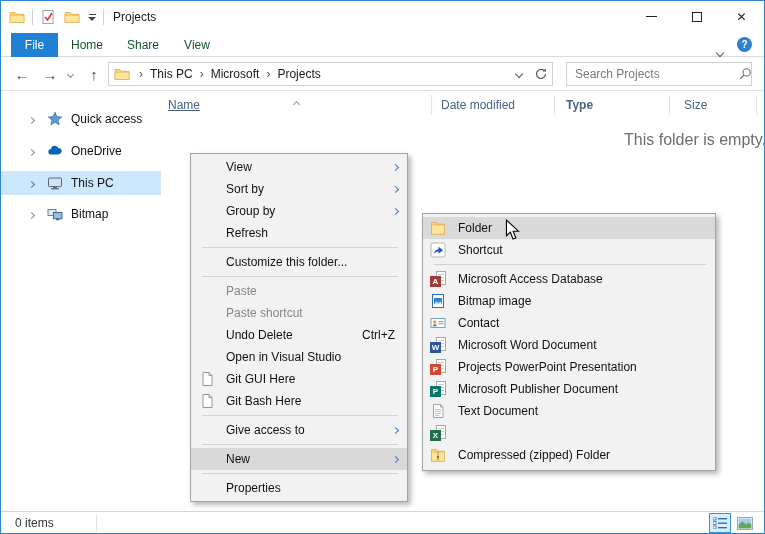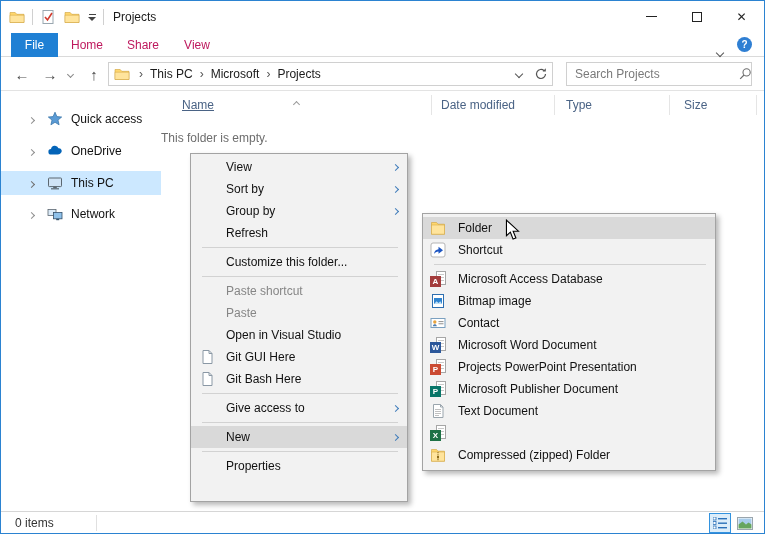--- a/index.html
+++ b/index.html
@@ -14,21 +14,21 @@
   .qat-drop .bar { width:7px; height:1px; background:#444; margin-bottom:2px; }
   .tri-down { width:0; height:0; border-left:4px solid transparent; border-right:4px solid transparent; border-top:4px solid #444; }
   .win-title { font-size:12px; color:#1a1a1a; margin-left:2px; }
   .wincontrols { position:absolute; right:0; top:0; height:31px; display:flex; }
   .wc-btn { width:45px; height:31px; display:flex; align-items:center; justify-content:center; font-size:12px; color:#222; }
   .max-box { width:10px; height:10px; border:1px solid #222; }
   .min-bar { width:11px; height:1px; background:#222; }
 
   
   .tabrow { position:absolute; left:0; top:32px; width:100%; height:24px; background:#fff; border-bottom:1px solid #dadada; }
-  .tab { position:absolute; top:0; height:24px; display:flex; align-items:center; justify-content:center; font-size:12px; color:#be185d; }
+  .tab { position:absolute; top:0; height:24px; display:flex; align-items:center; justify-content:center; font-size:12px; color:#14532d; }
   .tab-file { left:10px; width:47px; background:#1f80d4; color:#fff; }
   .tab-home  { left:58px;  width:56px; }
   .tab-share { left:114px; width:56px; }
   .tab-view  { left:170px; width:52px; }
   .ribbon-chev { position:absolute; right:41px; top:9px; }
   .help-circle { position:absolute; right:12px; top:4px; width:15px; height:15px; border-radius:50%; background:#2f7fd3; color:#fff; font-size:10px; font-weight:bold; display:flex; align-items:center; justify-content:center; }
 
   
   .toolbar { position:absolute; left:0; top:57px; width:100%; height:33px; background:#fff; border-bottom:1px solid #e3e3e3; }
   .nav-ico { position:absolute; top:0; height:33px; display:flex; align-items:center; justify-content:center; font-size:15px; color:#4a4a4a; }
@@ -53,21 +53,21 @@
   .sidebar { position:absolute; left:0; top:0; width:160px; height:100%; }
   .sb-item { position:absolute; left:0; width:160px; height:24px; display:flex; align-items:center; font-size:12px; color:#111; }
   .sb-item .sb-chev { position:absolute; left:28px; }
   .sb-item .sb-ico { position:absolute; left:46px; width:16px; height:16px; }
   .sb-item .sb-label { position:absolute; left:70px; }
   .sb-selected { background:#cce8ff; }
 
   .content { position:absolute; left:160px; top:0; right:0; height:100%; }
   .colhead { position:absolute; top:2px; height:24px; font-size:12px; color:#4a6385; line-height:24px; }
   .col-line { position:absolute; top:4px; width:1px; height:20px; background:#e5e5e5; }
-  .empty-msg { position:absolute; top:40px; left:0; width:605px; text-align:left; font-size:12px; color:#6d6d6d; }
+  .empty-msg { position:absolute; top:40px; left:0; width:605px; text-align:right; font-size:16px; color:#6d6d6d; }
 
   
   .statusbar { position:absolute; left:0; top:510px; width:100%; height:23px; background:#fff; border-top:1px solid #d6d6d6; }
   .status-count { position:absolute; left:14px; top:4px; font-size:12px; color:#333; }
   .status-div { position:absolute; left:95px; top:3px; width:1px; height:16px; background:#e0e0e0; }
   .viewbtn { position:absolute; top:1px; width:22px; height:20px; display:flex; align-items:center; justify-content:center; }
   .viewbtn-details { right:33px; border:1px solid #3393df; background:#dcedfa; }
   .viewbtn-thumb { right:8px; }
 
   
@@ -227,31 +227,31 @@
       </div>
       <div class="sb-item" style="top:111px;">
         <span class="sb-chev"><span class="chev chev-right chev-sm" style="border-color:#8f8f8f;"></span></span>
         <span class="sb-ico">
           <svg class="i16" viewBox="0 0 16 16">
               <rect x="1" y="3.5" width="8" height="6" fill="#dcebf8" stroke="#5b6770" stroke-width="0.8"></rect>
               <rect x="6.5" y="6.5" width="8.5" height="6.3" fill="#8fc1ea" stroke="#33506b" stroke-width="0.8"></rect>
               <rect x="9.2" y="12.8" width="3" height="1.4" fill="#33506b"></rect>
             </svg>
         </span>
-        <span class="sb-label">Network</span>
+        <span class="sb-label">Bitmap</span>
       </div>
     </div>
 
     <div class="content">
       <span style="position:absolute; left:133px; top:2px;"><span class="chev chev-up chev-sm" style="border-color:#9a9a9a;"></span></span>
-      <div class="colhead" style="left:21px;text-decoration:underline;">Name</div>
+      <div class="colhead" style="left:7px;text-decoration:underline;">Name</div>
       <div class="col-line" style="left:270px;"></div>
       <div class="colhead" style="left:280px;">Date modified</div>
       <div class="col-line" style="left:393px;"></div>
-      <div class="colhead" style="left:405px;">Type</div>
+      <div class="colhead" style="left:405px;font-weight:bold;">Type</div>
       <div class="col-line" style="left:508px;"></div>
       <div class="colhead" style="left:523px;">Size</div>
       <div class="col-line" style="left:595px;"></div>
       <div class="empty-msg">This folder is empty.</div>
     </div>
   </div>
 
   <div class="statusbar">
     <span class="status-count">0 items</span>
     <span class="status-div"></span>
@@ -301,25 +301,30 @@
       <span class="mi-label">Refresh</span>
     </div>
     <div class="msep"></div>
     <div class="mi">
       <span class="mi-ico"></span>
       <span class="mi-label">Customize this folder...</span>
     </div>
     <div class="msep"></div>
     <div class="mi mi-disabled">
       <span class="mi-ico"></span>
+      <span class="mi-label">Paste</span>
+    </div>
+    <div class="mi mi-disabled">
+      <span class="mi-ico"></span>
       <span class="mi-label">Paste shortcut</span>
     </div>
-    <div class="mi mi-disabled">
-      <span class="mi-ico"></span>
-      <span class="mi-label">Paste</span>
+    <div class="mi">
+      <span class="mi-ico"></span>
+      <span class="mi-label">Undo Delete</span>
+      <span class="mi-shortcut">Ctrl+Z</span>
     </div>
     <div class="mi">
       <span class="mi-ico"></span>
       <span class="mi-label">Open in Visual Studio</span>
     </div>
     <div class="mi">
       <span class="mi-ico">
         <svg class="i16" viewBox="0 0 16 16">
             <path d="M4 1.5h6l3 3v10H4z" fill="#fff" stroke="#8a98a5"></path>
             <path d="M10 1.5v3h3" fill="none" stroke="#8a98a5"></path>

